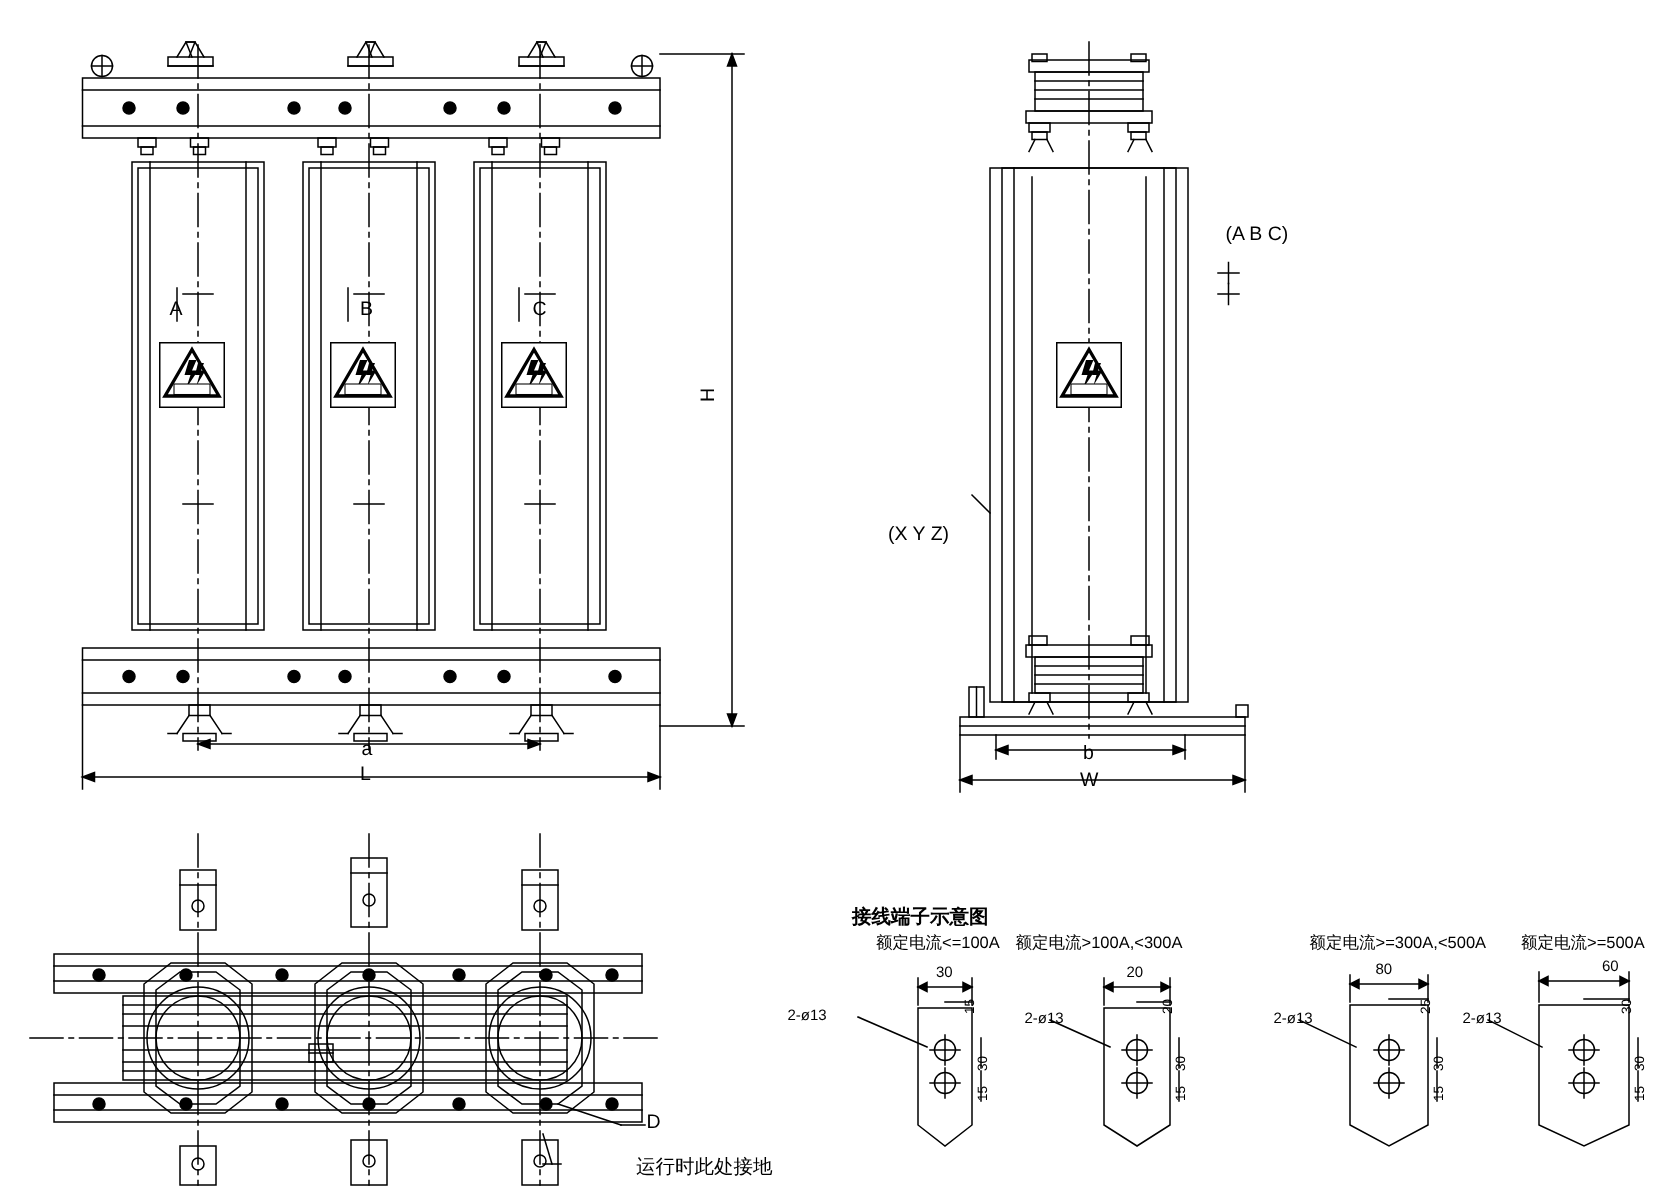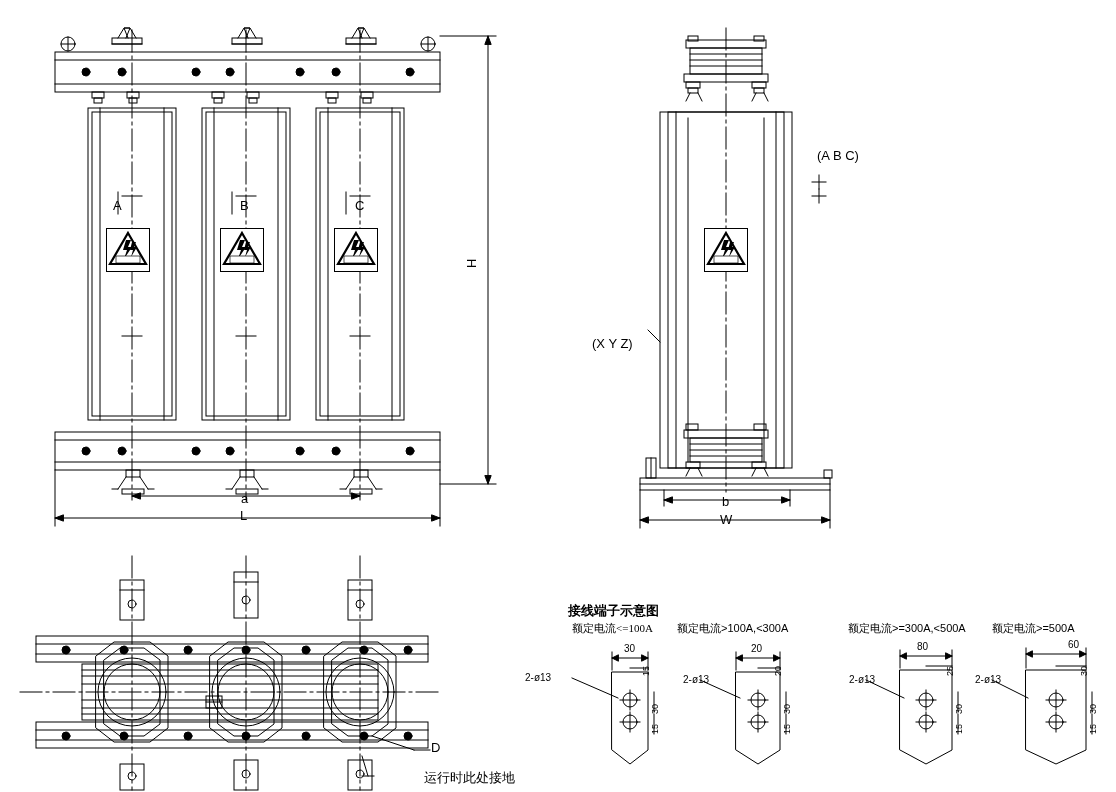--- a/index.html
+++ b/index.html
@@ -431,33 +431,33 @@
 
 <div class="lbl f13" style="left:113px;top:198px;">A</div>
 <div class="lbl f13" style="left:240px;top:198px;">B</div>
 <div class="lbl f13" style="left:355px;top:198px;">C</div>
 
 <div class="lbl f13 rot" style="left:464px;top:268px;">H</div>
 <div class="lbl f13" style="left:241px;top:491px;">a</div>
 <div class="lbl f13" style="left:240px;top:508px;">L</div>
 
 <div class="lbl f13" style="left:817px;top:148px;">(A  B  C)</div>
-<div class="lbl f13" style="left:592px;top:336px;text-align:right;">(X  Y  Z)</div>
+<div class="lbl f13" style="left:592px;top:348px;text-align:right;">(X  Y  Z)</div>
 <div class="lbl f13" style="left:722px;top:494px;">b</div>
 <div class="lbl f13" style="left:720px;top:512px;">W</div>
 
 <div class="lbl f13" style="left:431px;top:740px;">D</div>
 <div class="lbl f13" style="left:376px;top:769px;margin-left:48px;">运行时此处接地</div>
 
 <div class="lbl f13 bold" style="left:568px;top:586px;margin-top:16px;">接线端子示意图</div>
 
-<div class="lbl f11" style="left:572px;top:621px;font-family:Liberation Serif, serif;">额定电流&lt;=100A</div>
+<div class="lbl f11" style="left:584px;top:621px;">额定电流&lt;=100A</div>
 <div class="lbl f11" style="left:677px;top:621px;">额定电流&gt;100A,&lt;300A</div>
-<div class="lbl f11" style="left:848px;top:621px;">额定电流&gt;=300A,&lt;500A</div>
-<div class="lbl f11" style="left:992px;top:621px;">额定电流&gt;=500A</div>
+<div class="lbl f11" style="left:873px;top:621px;">额定电流&gt;=300A,&lt;500A</div>
+<div class="lbl f11" style="left:1014px;top:621px;">额定电流&gt;=500A</div>
 
 <div class="lbl f10" style="left:525px;top:672px;">2-ø13</div>
 <div class="lbl f10" style="left:624px;top:643px;">30</div>
 <div class="lbl f9 rot" style="left:641px;top:676px;">15</div>
 <div class="lbl f9 rot" style="left:650px;top:714px;">30</div>
 <div class="lbl f9 rot" style="left:650px;top:734px;">15</div>
 
 <div class="lbl f10" style="left:683px;top:674px;">2-ø13</div>
 <div class="lbl f10" style="left:751px;top:643px;">20</div>
 <div class="lbl f9 rot" style="left:773px;top:676px;">20</div>

